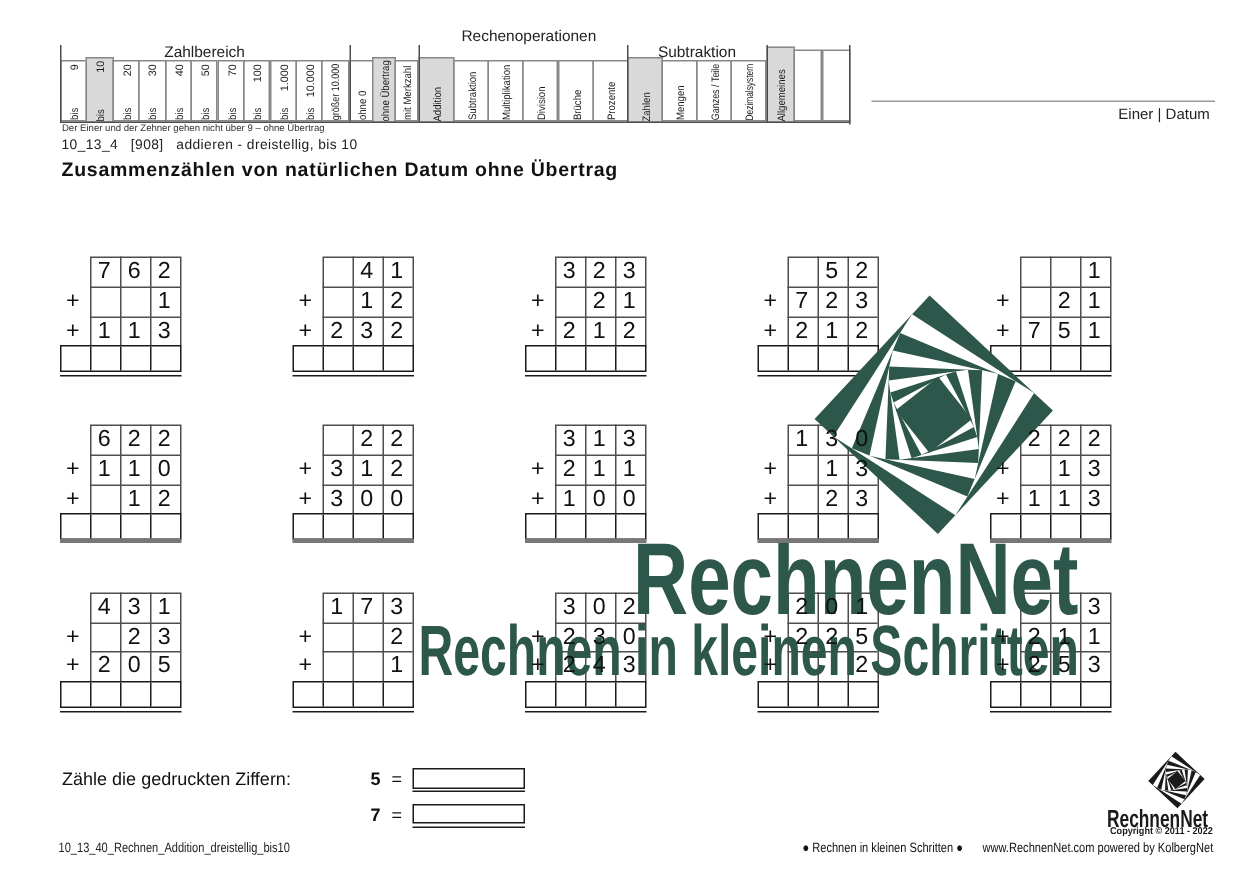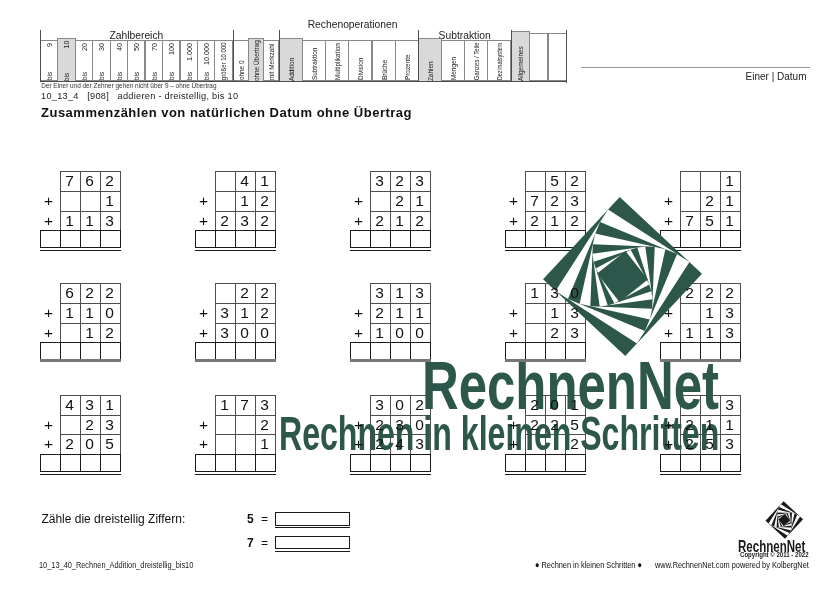--- a/index.html
+++ b/index.html
@@ -514,21 +514,21 @@
 <polygon points="593.55,261.73 607.73,305.45 651.45,291.27 637.27,247.55" fill="#2d574b"></polygon>
 <polygon points="595.70,268.38 614.38,303.30 649.30,284.62 630.62,249.70" fill="#ffffff"></polygon>
 <polygon points="597.10,273.51 619.51,301.90 647.90,279.49 625.49,251.10" fill="#2d574b"></polygon>
 </g>
 
 <text x="0" y="0" transform="translate(422.0,409) scale(0.7488,1)" font-family="Liberation Sans, sans-serif" font-weight="bold" font-size="68px" fill="#2d574b">RechnenNet</text>
 
 <text x="0" y="0" transform="translate(279.0,450) scale(0.6756,1)" font-family="Liberation Sans, sans-serif" font-weight="bold" font-size="47.5px" fill="#2d574b">Rechnen in kleinen Schritten</text>
 </svg>
 
-<div style="position:absolute;left:41.4px;top:512.0px;font-size:12px;color:#111;">Zähle die dreistellig Ziffern:</div>
+<div style="position:absolute;left:41.4px;top:512.0px;font-size:12px;color:#111;">Zähle die gedruckten Ziffern:</div>
 
 <div style="position:absolute;left:247px;top:512.0px;font-size:12px;font-weight:bold;color:#111;">5</div>
 <div style="position:absolute;left:261px;top:512.0px;font-size:12px;color:#111;">=</div>
 
 <div style="position:absolute;left:274.8px;top:512.1px;width:75.7px;height:13.9px;border:1.2px solid #1a1a1a;"></div>
 
 <div style="position:absolute;left:274.8px;top:527.2px;width:75.7px;height:1.1px;background:#1a1a1a;"></div>
 
 <div style="position:absolute;left:247px;top:535.5px;font-size:12px;font-weight:bold;color:#111;">7</div>
 <div style="position:absolute;left:261px;top:535.5px;font-size:12px;color:#111;">=</div>

